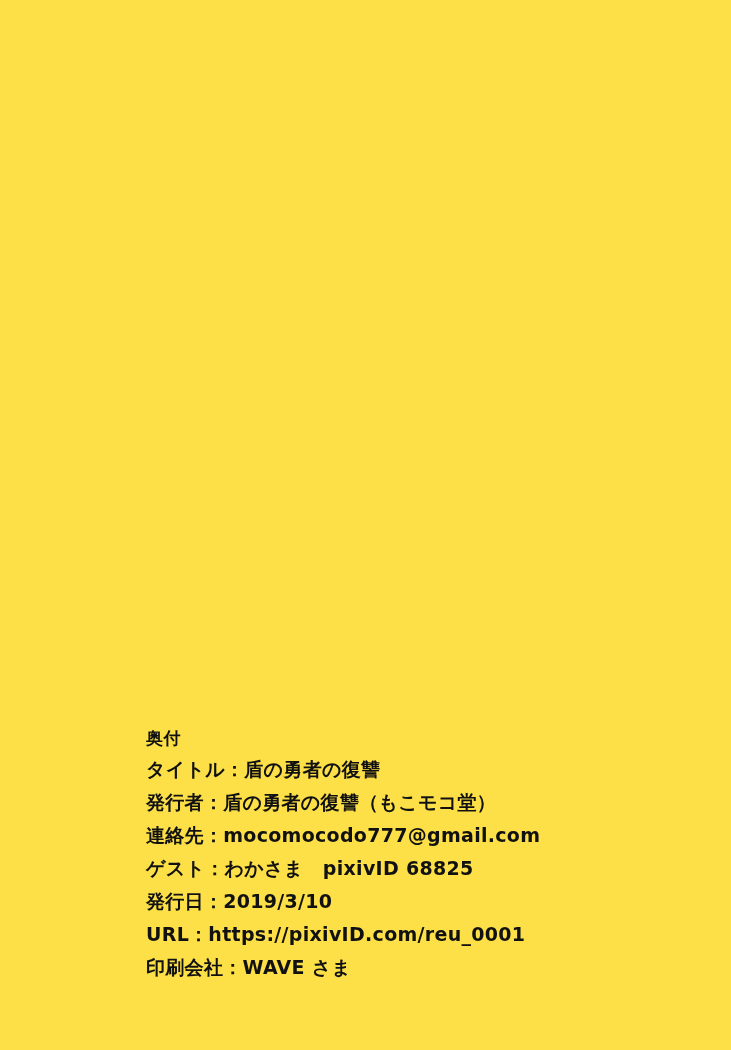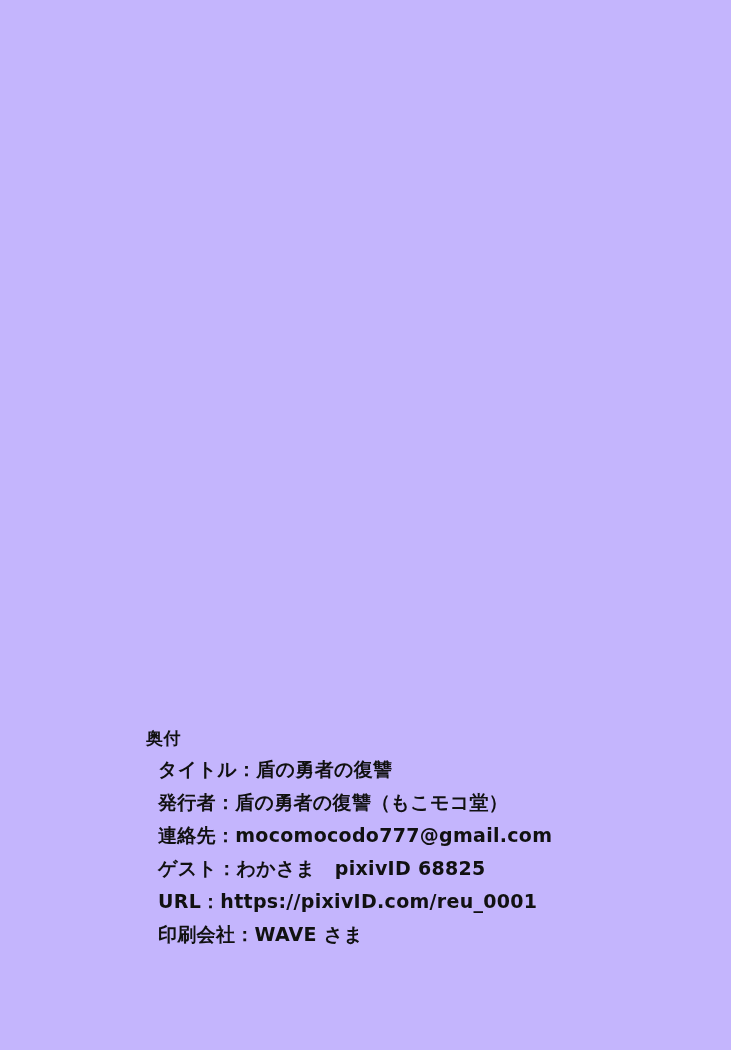--- a/index.html
+++ b/index.html
@@ -12,42 +12,42 @@
     height: 1050px;
     position: relative;
     font-family: "DejaVu Sans", "Liberation Sans", sans-serif;
     color: #1a1a1a;
     overflow: hidden;
   }
 
   .page {
     position: absolute;
     inset: 0;
-    background: #c4b5fd;
+    background: #fde047;
   }
 
   .colophon {
     position: absolute;
     left: 146px;
     top: 728px;
     width: 540px;
   }
 
   .colophon-heading {
     font-size: 17px;
     font-weight: bold;
     letter-spacing: 0.5px;
     line-height: 1.2;
     margin: 0 0 12px 0;
     color: #111111;
   }
 
   .colophon-list {
     list-style: none;
-    margin: 12px;
+    margin: 0;
     padding: 0;
   }
 
   .colophon-list li {
     font-size: 19px;
     font-weight: bold;
     line-height: 1.0;
     color: #111111;
     margin-bottom: 14px;
     white-space: nowrap;
@@ -65,19 +65,20 @@
 
   <div class="colophon">
 
     <div class="colophon-heading">奥付</div>
 
     <ul class="colophon-list">
       <li>タイトル：盾の勇者の復讐</li>
       <li>発行者：盾の勇者の復讐（もこモコ堂）</li>
       <li>連絡先：mocomocodo777@gmail.com</li>
       <li>ゲスト：わかさま　pixivID 68825</li>
+      <li>発行日：2019/3/10</li>
       <li>URL：https://pixivID.com/reu_0001</li>
       <li>印刷会社：WAVE さま</li>
     </ul>
 
   </div>
 
 </div>
 
 </body></html>

